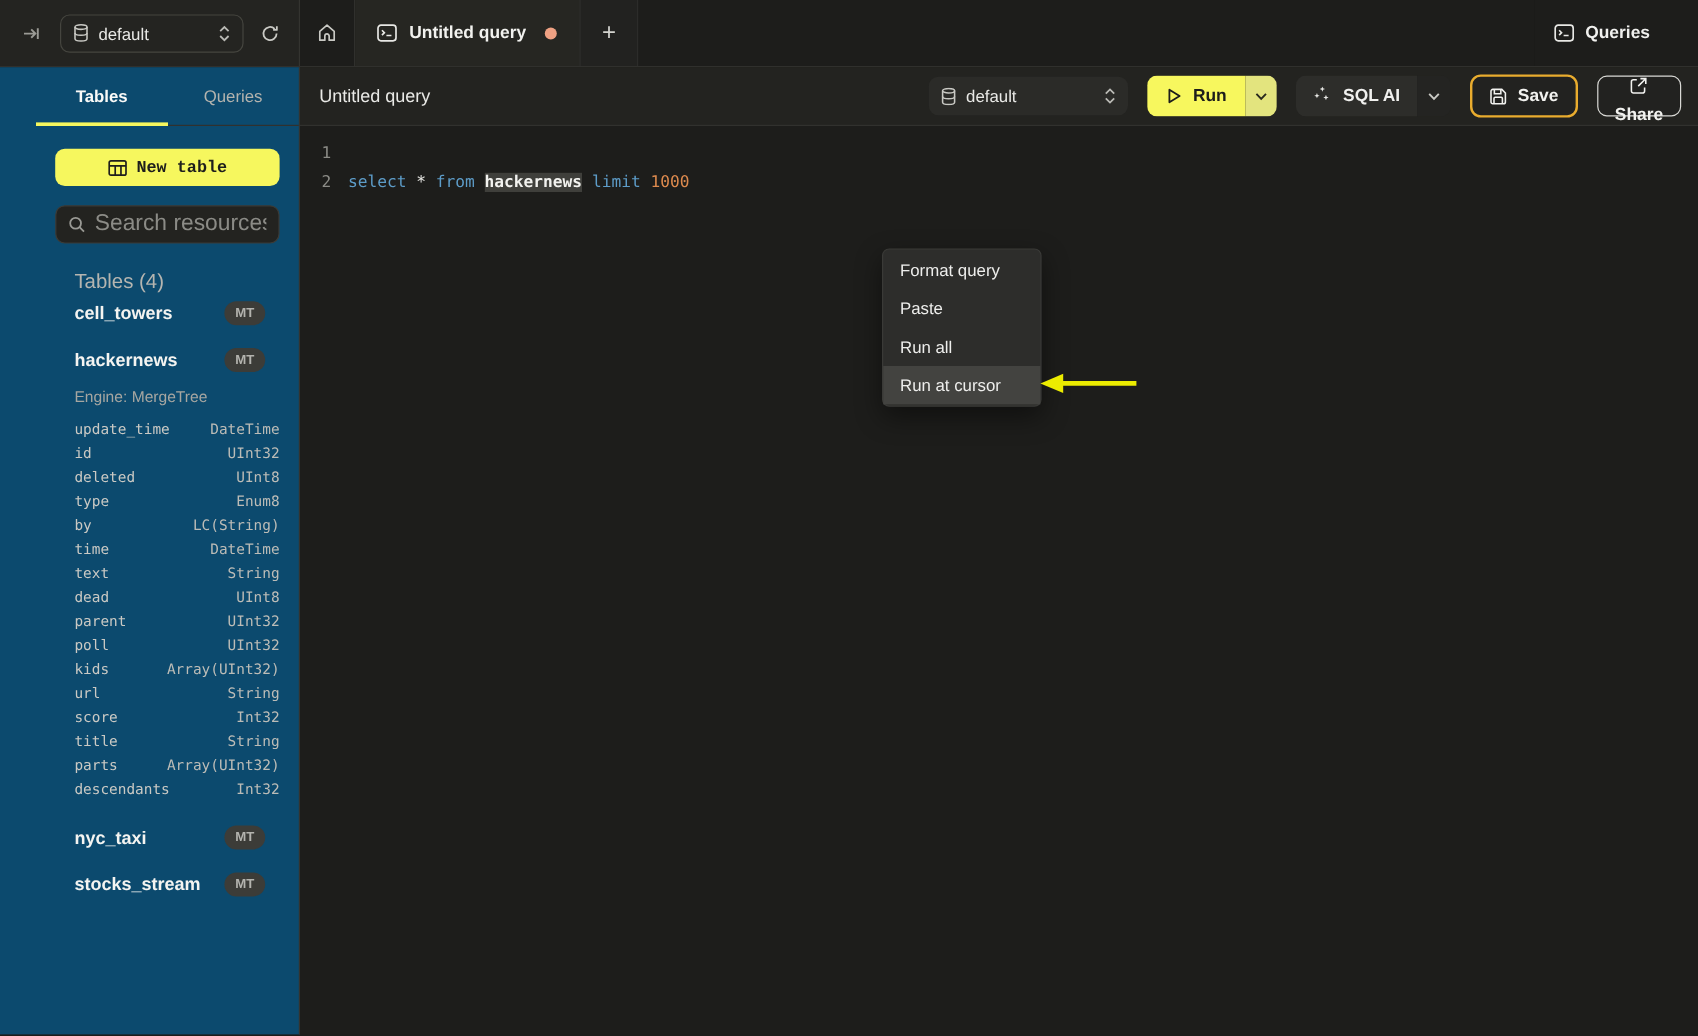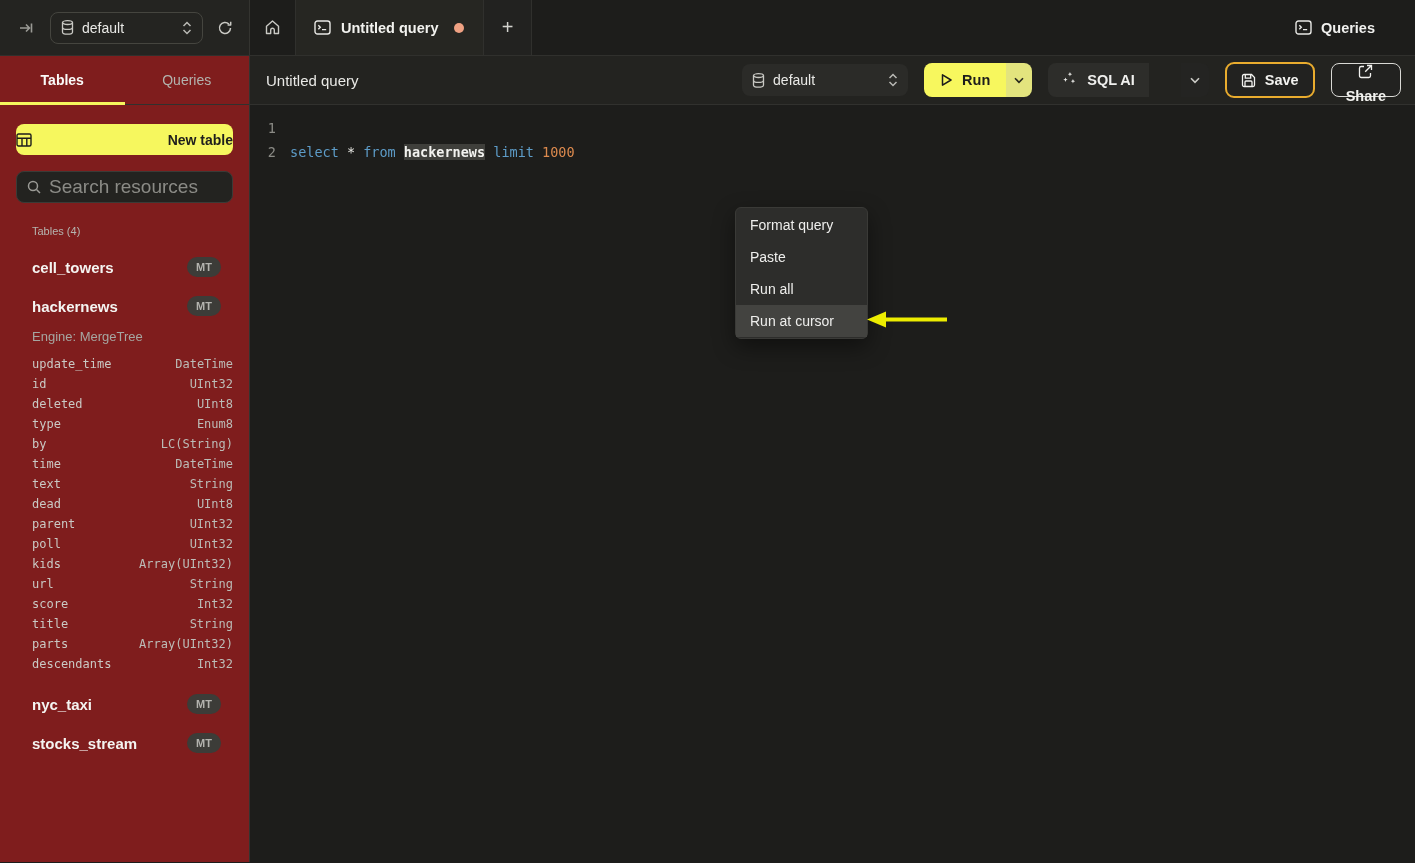--- a/index.html
+++ b/index.html
@@ -24,41 +24,41 @@
   .topbar-tab .tab-title { color:#f2f2ef; font-size:14.5px; font-weight:600; white-space:nowrap; }
   .dirty-dot { width:10px; height:10px; border-radius:50%; background:#efa183; margin-left:6px; flex:none; }
   .tab-plus { width:48px; display:flex; align-items:center; justify-content:center; color:#d3d3ce;
     font-size:20px; border-right:1px solid #30302d; cursor:pointer; background:#222220; }
   .topbar-spacer { flex:1; background:#1d1d1b; }
   .queries-top { background:#1d1d1b; display:flex; align-items:center; gap:9px; padding:0 40px 0 16px;
     color:#f0f0ee; font-size:14.5px; font-weight:600; cursor:pointer; }
 
   
   .body-row { display:flex; height:806px; }
-  .sidebar { width:250px; background:#7f1d1d; border-right:1px solid #343430; display:flex; flex-direction:column; }
+  .sidebar { width:250px; background:#0c4a6e; border-right:1px solid #343430; display:flex; flex-direction:column;padding-left:30px; }
   .main { flex:1; display:flex; flex-direction:column; position:relative; }
 
   
   .side-tabs { display:flex; height:49px; border-bottom:1px solid #31312e; }
   .side-tab { flex:1; display:flex; align-items:center; justify-content:center; font-size:14px;
     color:#b3b3ae; cursor:pointer; position:relative; }
   .side-tab.active { color:#fafaf8; font-weight:600; }
   .side-tab.active::after { content:""; position:absolute; left:0; right:0; bottom:-1px; height:3px; background:#f6f75e; }
 
   .new-table-btn { margin:19px 16px 0; height:31px; background:#f6f75e; border-radius:8px;
-    display:flex; align-items:center; justify-content:space-between; gap:8px; color:#1e1e1c;
-    font-size:14px; font-weight:600; cursor:pointer; }
+    display:flex; align-items:center; justify-content:center; gap:8px; color:#1e1e1c;
+    font-size:14px; font-weight:600; cursor:pointer;font-family:Liberation Mono, monospace; }
   .search-box { margin:16px 16px 0; height:32px; background:#232320; border:1px solid #3b3b37;
     border-radius:8px; display:flex; align-items:center; gap:8px; padding:0 10px; }
   .search-box input { background:transparent; border:none; outline:none; color:#d8d8d4;
     font-size:19px; width:100%; font-family:"Liberation Sans", sans-serif; }
   .search-box input::placeholder { color:#8b8b86; }
 
   .side-scroll { padding:22px 16px 0; overflow:hidden; }
-  .section-label { color:#b5b5b0; font-size:11px; padding-left:16px; margin-bottom:14px; }
+  .section-label { color:#b5b5b0; font-size:17px; padding-left:16px; }
   .table-row { display:flex; align-items:center; justify-content:space-between; padding:6px 0 6px 16px;
     cursor:pointer; margin-bottom:7px; }
   .table-name { color:#f4f4f1; font-size:15px; font-weight:600; }
   .mt-badge { background:#3c3c38; color:#b3b3ae; font-size:11px; font-weight:600; border-radius:11px;
     padding:4px 9px; margin-right:12px; }
   .engine-line { color:#a6a6a1; font-size:13px; padding-left:16px; margin:4px 0 10px; }
   .col-list { padding-left:16px; margin-bottom:14px; }
   .col-row { display:flex; justify-content:space-between; height:20px; align-items:center;
     font-size:12px; color:#cac9c4; cursor:default; }
   .col-row .col-type { color:#bcbcb7; }
@@ -68,21 +68,21 @@
     display:flex; align-items:center; padding:0 14px 0 16px; }
   .doc-title { color:#e9e9e6; font-size:15px; }
   .toolbar { margin-left:auto; display:flex; align-items:center; gap:16px; }
   .tb-db { width:166px; height:32px; background:#2b2b28; border-radius:8px; display:flex;
     align-items:center; gap:8px; padding:0 10px; color:#e9e9e6; font-size:14px; cursor:pointer; }
   .tb-db .chev { margin-left:auto; color:#b9b9b4; }
   .run-btn { height:34px; display:flex; border-radius:8px; overflow:hidden; cursor:pointer; }
   .run-main { background:#f7f75e; display:flex; align-items:center; gap:9px; padding:0 16px;
     color:#1d1d1b; font-size:14.5px; font-weight:600; }
   .run-chev { background:#e3e47e; width:26px; display:flex; align-items:center; justify-content:center; color:#2a2a1e; }
-  .sqlai-btn { height:34px; display:flex; border-radius:8px; overflow:hidden; cursor:pointer;gap:32px; }
+  .sqlai-btn { height:34px; display:flex; border-radius:8px; overflow:hidden; cursor:pointer; }
   .sqlai-main { background:#2d2d2a; display:flex; align-items:center; gap:9px; padding:0 14px;
     color:#f0f0ee; font-size:14.5px; font-weight:600; }
   .sqlai-chev { background:#242422; width:28px; display:flex; align-items:center; justify-content:center; color:#c9c9c4; }
   .save-btn { height:36px; background:#222220; border:2px solid #e9ac2e; border-radius:9px;
     display:flex; align-items:center; gap:9px; padding:0 14px; color:#f2f2ef; font-size:14.5px;
     font-weight:600; cursor:pointer; }
   .share-btn { height:34px; background:#222220; border:1px solid #d9d9d5; border-radius:8px;
     display:flex; align-items:center; gap:9px; padding:0 14px; color:#f2f2ef; font-size:14.5px;
     font-weight:600; cursor:pointer;flex-direction:column; }
 

